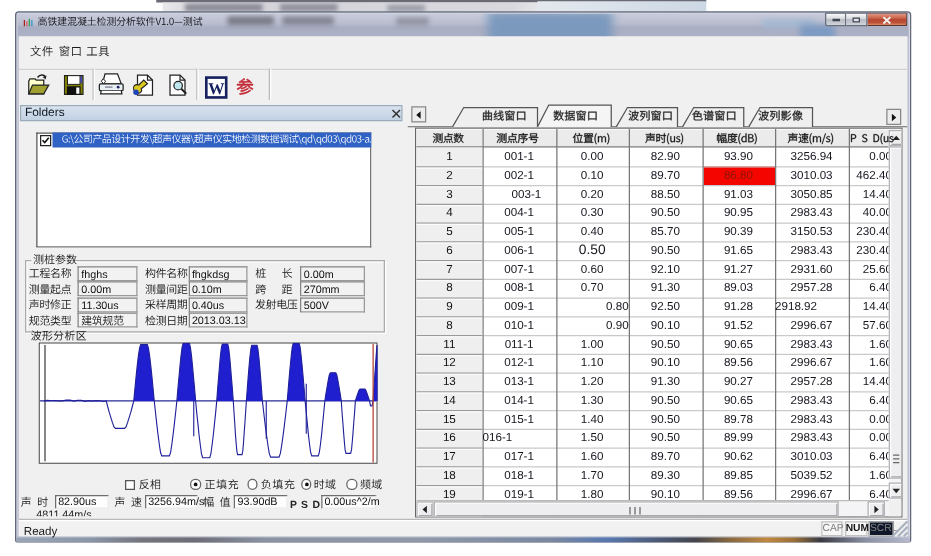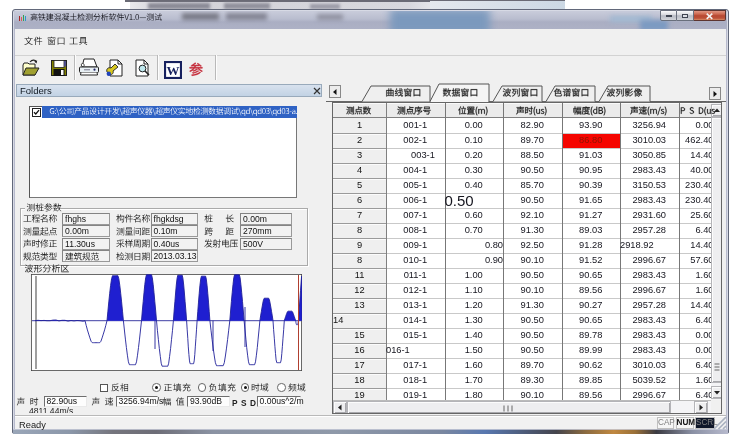--- a/index.html
+++ b/index.html
@@ -649,21 +649,21 @@
     <div style="position:absolute;left:287px;top:15px;width:58.5px;height:15px;line-height:15px;text-align:center;color:#15151e;font-size:9.3px">3256.94</div>
     <div style="position:absolute;left:345.5px;top:15px;width:35px;height:15px;line-height:15px;text-align:right;color:#15151e;font-size:9.3px">0.00</div>
     <div style="position:absolute;left:0;top:30px;width:53px;height:15px;line-height:15px;text-align:center;color:#111;font-size:9.3px">2</div>
     <div style="position:absolute;left:53px;top:30px;width:58.5px;height:15px;line-height:15px;text-align:center;color:#15151e;font-size:9.3px">002-1</div>
     <div style="position:absolute;left:111.5px;top:30px;width:58.5px;height:15px;line-height:15px;text-align:center;color:#15151e;font-size:9.3px">0.10</div>
     <div style="position:absolute;left:170px;top:30px;width:58.5px;height:15px;line-height:15px;text-align:center;color:#15151e;font-size:9.3px">89.70</div>
     <div style="position:absolute;left:228.5px;top:30px;width:58.5px;height:15px;line-height:15px;text-align:center;color:#8b1500;font-size:9.3px">86.80</div>
     <div style="position:absolute;left:287px;top:30px;width:58.5px;height:15px;line-height:15px;text-align:center;color:#15151e;font-size:9.3px">3010.03</div>
     <div style="position:absolute;left:345.5px;top:30px;width:35px;height:15px;line-height:15px;text-align:right;color:#15151e;font-size:9.3px">462.40</div>
     <div style="position:absolute;left:0;top:45px;width:53px;height:15px;line-height:15px;text-align:center;color:#111;font-size:9.3px">3</div>
-    <div style="position:absolute;left:62px;top:45px;width:56px;height:15px;line-height:15px;text-align:center;color:#15151e;font-size:9.3px">003-1</div>
+    <div style="position:absolute;left:44px;top:45px;width:56px;height:15px;line-height:15px;text-align:right;color:#15151e;font-size:9.3px">003-1</div>
     <div style="position:absolute;left:111.5px;top:45px;width:58.5px;height:15px;line-height:15px;text-align:center;color:#15151e;font-size:9.3px">0.20</div>
     <div style="position:absolute;left:170px;top:45px;width:58.5px;height:15px;line-height:15px;text-align:center;color:#15151e;font-size:9.3px">88.50</div>
     <div style="position:absolute;left:228.5px;top:45px;width:58.5px;height:15px;line-height:15px;text-align:center;color:#15151e;font-size:9.3px">91.03</div>
     <div style="position:absolute;left:287px;top:45px;width:58.5px;height:15px;line-height:15px;text-align:center;color:#15151e;font-size:9.3px">3050.85</div>
     <div style="position:absolute;left:345.5px;top:45px;width:35px;height:15px;line-height:15px;text-align:right;color:#15151e;font-size:9.3px">14.40</div>
     <div style="position:absolute;left:0;top:60px;width:53px;height:15px;line-height:15px;text-align:center;color:#111;font-size:9.3px">4</div>
     <div style="position:absolute;left:53px;top:60px;width:58.5px;height:15px;line-height:15px;text-align:center;color:#15151e;font-size:9.3px">004-1</div>
     <div style="position:absolute;left:111.5px;top:60px;width:58.5px;height:15px;line-height:15px;text-align:center;color:#15151e;font-size:9.3px">0.30</div>
     <div style="position:absolute;left:170px;top:60px;width:58.5px;height:15px;line-height:15px;text-align:center;color:#15151e;font-size:9.3px">90.50</div>
     <div style="position:absolute;left:228.5px;top:60px;width:58.5px;height:15px;line-height:15px;text-align:center;color:#15151e;font-size:9.3px">90.95</div>
@@ -671,21 +671,21 @@
     <div style="position:absolute;left:345.5px;top:60px;width:35px;height:15px;line-height:15px;text-align:right;color:#15151e;font-size:9.3px">40.00</div>
     <div style="position:absolute;left:0;top:75px;width:53px;height:15px;line-height:15px;text-align:center;color:#111;font-size:9.3px">5</div>
     <div style="position:absolute;left:53px;top:75px;width:58.5px;height:15px;line-height:15px;text-align:center;color:#15151e;font-size:9.3px">005-1</div>
     <div style="position:absolute;left:111.5px;top:75px;width:58.5px;height:15px;line-height:15px;text-align:center;color:#15151e;font-size:9.3px">0.40</div>
     <div style="position:absolute;left:170px;top:75px;width:58.5px;height:15px;line-height:15px;text-align:center;color:#15151e;font-size:9.3px">85.70</div>
     <div style="position:absolute;left:228.5px;top:75px;width:58.5px;height:15px;line-height:15px;text-align:center;color:#15151e;font-size:9.3px">90.39</div>
     <div style="position:absolute;left:287px;top:75px;width:58.5px;height:15px;line-height:15px;text-align:center;color:#15151e;font-size:9.3px">3150.53</div>
     <div style="position:absolute;left:345.5px;top:75px;width:35px;height:15px;line-height:15px;text-align:right;color:#15151e;font-size:9.3px">230.40</div>
     <div style="position:absolute;left:0;top:90px;width:53px;height:15px;line-height:15px;text-align:center;color:#111;font-size:9.3px">6</div>
     <div style="position:absolute;left:53px;top:90px;width:58.5px;height:15px;line-height:15px;text-align:center;color:#15151e;font-size:9.3px">006-1</div>
-    <div style="position:absolute;left:111.5px;top:90px;width:58.5px;height:15px;line-height:15px;text-align:left;color:#15151e;font-size:15px">0.50</div>
+    <div style="position:absolute;left:111.5px;top:90px;width:58.5px;height:15px;line-height:15px;text-align:center;color:#15151e;font-size:11px">0.50</div>
     <div style="position:absolute;left:170px;top:90px;width:58.5px;height:15px;line-height:15px;text-align:center;color:#15151e;font-size:9.3px">90.50</div>
     <div style="position:absolute;left:228.5px;top:90px;width:58.5px;height:15px;line-height:15px;text-align:center;color:#15151e;font-size:9.3px">91.65</div>
     <div style="position:absolute;left:287px;top:90px;width:58.5px;height:15px;line-height:15px;text-align:center;color:#15151e;font-size:9.3px">2983.43</div>
     <div style="position:absolute;left:345.5px;top:90px;width:35px;height:15px;line-height:15px;text-align:right;color:#15151e;font-size:9.3px">230.40</div>
     <div style="position:absolute;left:0;top:105px;width:53px;height:15px;line-height:15px;text-align:center;color:#111;font-size:9.3px">7</div>
     <div style="position:absolute;left:53px;top:105px;width:58.5px;height:15px;line-height:15px;text-align:center;color:#15151e;font-size:9.3px">007-1</div>
     <div style="position:absolute;left:111.5px;top:105px;width:58.5px;height:15px;line-height:15px;text-align:center;color:#15151e;font-size:9.3px">0.60</div>
     <div style="position:absolute;left:170px;top:105px;width:58.5px;height:15px;line-height:15px;text-align:center;color:#15151e;font-size:9.3px">92.10</div>
     <div style="position:absolute;left:228.5px;top:105px;width:58.5px;height:15px;line-height:15px;text-align:center;color:#15151e;font-size:9.3px">91.27</div>
     <div style="position:absolute;left:287px;top:105px;width:58.5px;height:15px;line-height:15px;text-align:center;color:#15151e;font-size:9.3px">2931.60</div>
@@ -725,21 +725,21 @@
     <div style="position:absolute;left:228.5px;top:180px;width:58.5px;height:15px;line-height:15px;text-align:center;color:#15151e;font-size:9.3px">89.56</div>
     <div style="position:absolute;left:287px;top:180px;width:58.5px;height:15px;line-height:15px;text-align:center;color:#15151e;font-size:9.3px">2996.67</div>
     <div style="position:absolute;left:345.5px;top:180px;width:35px;height:15px;line-height:15px;text-align:right;color:#15151e;font-size:9.3px">1.60</div>
     <div style="position:absolute;left:0;top:195px;width:53px;height:15px;line-height:15px;text-align:center;color:#111;font-size:9.3px">13</div>
     <div style="position:absolute;left:53px;top:195px;width:58.5px;height:15px;line-height:15px;text-align:center;color:#15151e;font-size:9.3px">013-1</div>
     <div style="position:absolute;left:111.5px;top:195px;width:58.5px;height:15px;line-height:15px;text-align:center;color:#15151e;font-size:9.3px">1.20</div>
     <div style="position:absolute;left:170px;top:195px;width:58.5px;height:15px;line-height:15px;text-align:center;color:#15151e;font-size:9.3px">91.30</div>
     <div style="position:absolute;left:228.5px;top:195px;width:58.5px;height:15px;line-height:15px;text-align:center;color:#15151e;font-size:9.3px">90.27</div>
     <div style="position:absolute;left:287px;top:195px;width:58.5px;height:15px;line-height:15px;text-align:center;color:#15151e;font-size:9.3px">2957.28</div>
     <div style="position:absolute;left:345.5px;top:195px;width:35px;height:15px;line-height:15px;text-align:right;color:#15151e;font-size:9.3px">14.40</div>
-    <div style="position:absolute;left:0;top:210px;width:53px;height:15px;line-height:15px;color:#111;font-size:9.3px">14</div>
+    <div style="position:absolute;left:0;top:210px;width:53px;height:15px;line-height:15px;text-align:center;color:#111;font-size:9.3px">14</div>
     <div style="position:absolute;left:53px;top:210px;width:58.5px;height:15px;line-height:15px;text-align:center;color:#15151e;font-size:9.3px">014-1</div>
     <div style="position:absolute;left:111.5px;top:210px;width:58.5px;height:15px;line-height:15px;text-align:center;color:#15151e;font-size:9.3px">1.30</div>
     <div style="position:absolute;left:170px;top:210px;width:58.5px;height:15px;line-height:15px;text-align:center;color:#15151e;font-size:9.3px">90.50</div>
     <div style="position:absolute;left:228.5px;top:210px;width:58.5px;height:15px;line-height:15px;text-align:center;color:#15151e;font-size:9.3px">90.65</div>
     <div style="position:absolute;left:287px;top:210px;width:58.5px;height:15px;line-height:15px;text-align:center;color:#15151e;font-size:9.3px">2983.43</div>
     <div style="position:absolute;left:345.5px;top:210px;width:35px;height:15px;line-height:15px;text-align:right;color:#15151e;font-size:9.3px">6.40</div>
     <div style="position:absolute;left:0;top:225px;width:53px;height:15px;line-height:15px;text-align:center;color:#111;font-size:9.3px">15</div>
     <div style="position:absolute;left:53px;top:225px;width:58.5px;height:15px;line-height:15px;text-align:center;color:#15151e;font-size:9.3px">015-1</div>
     <div style="position:absolute;left:111.5px;top:225px;width:58.5px;height:15px;line-height:15px;text-align:center;color:#15151e;font-size:9.3px">1.40</div>
     <div style="position:absolute;left:170px;top:225px;width:58.5px;height:15px;line-height:15px;text-align:center;color:#15151e;font-size:9.3px">90.50</div>

